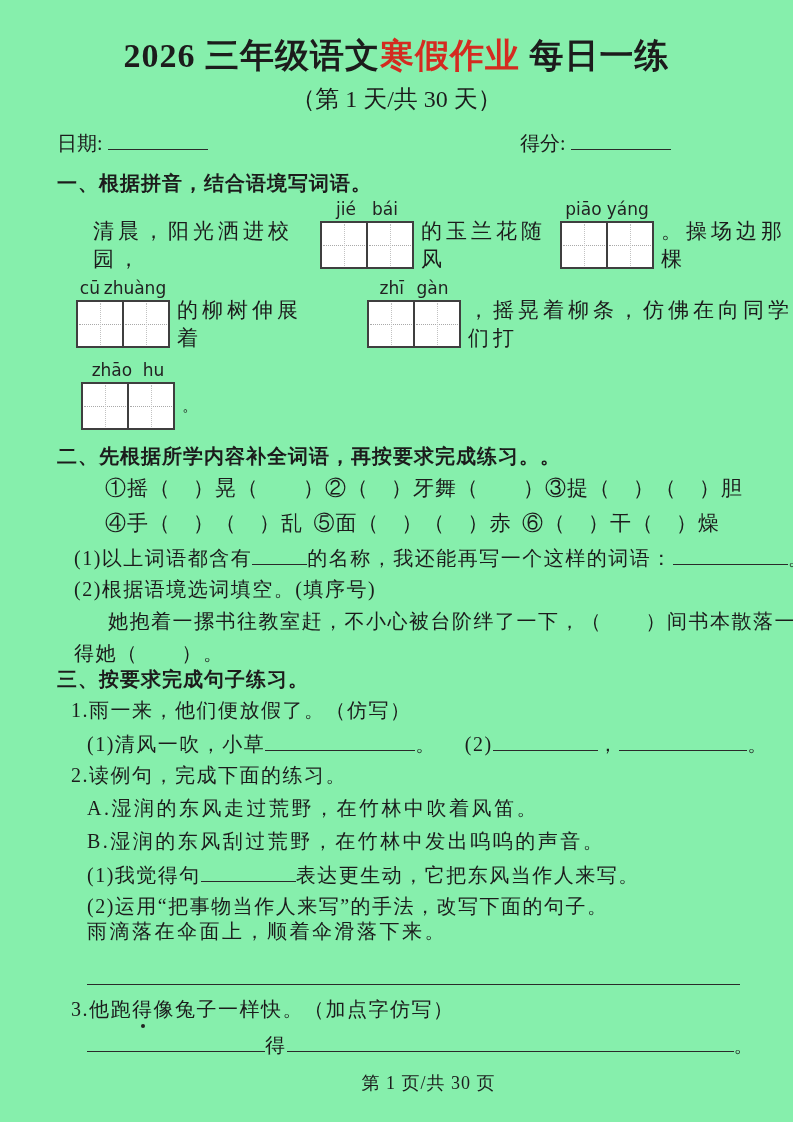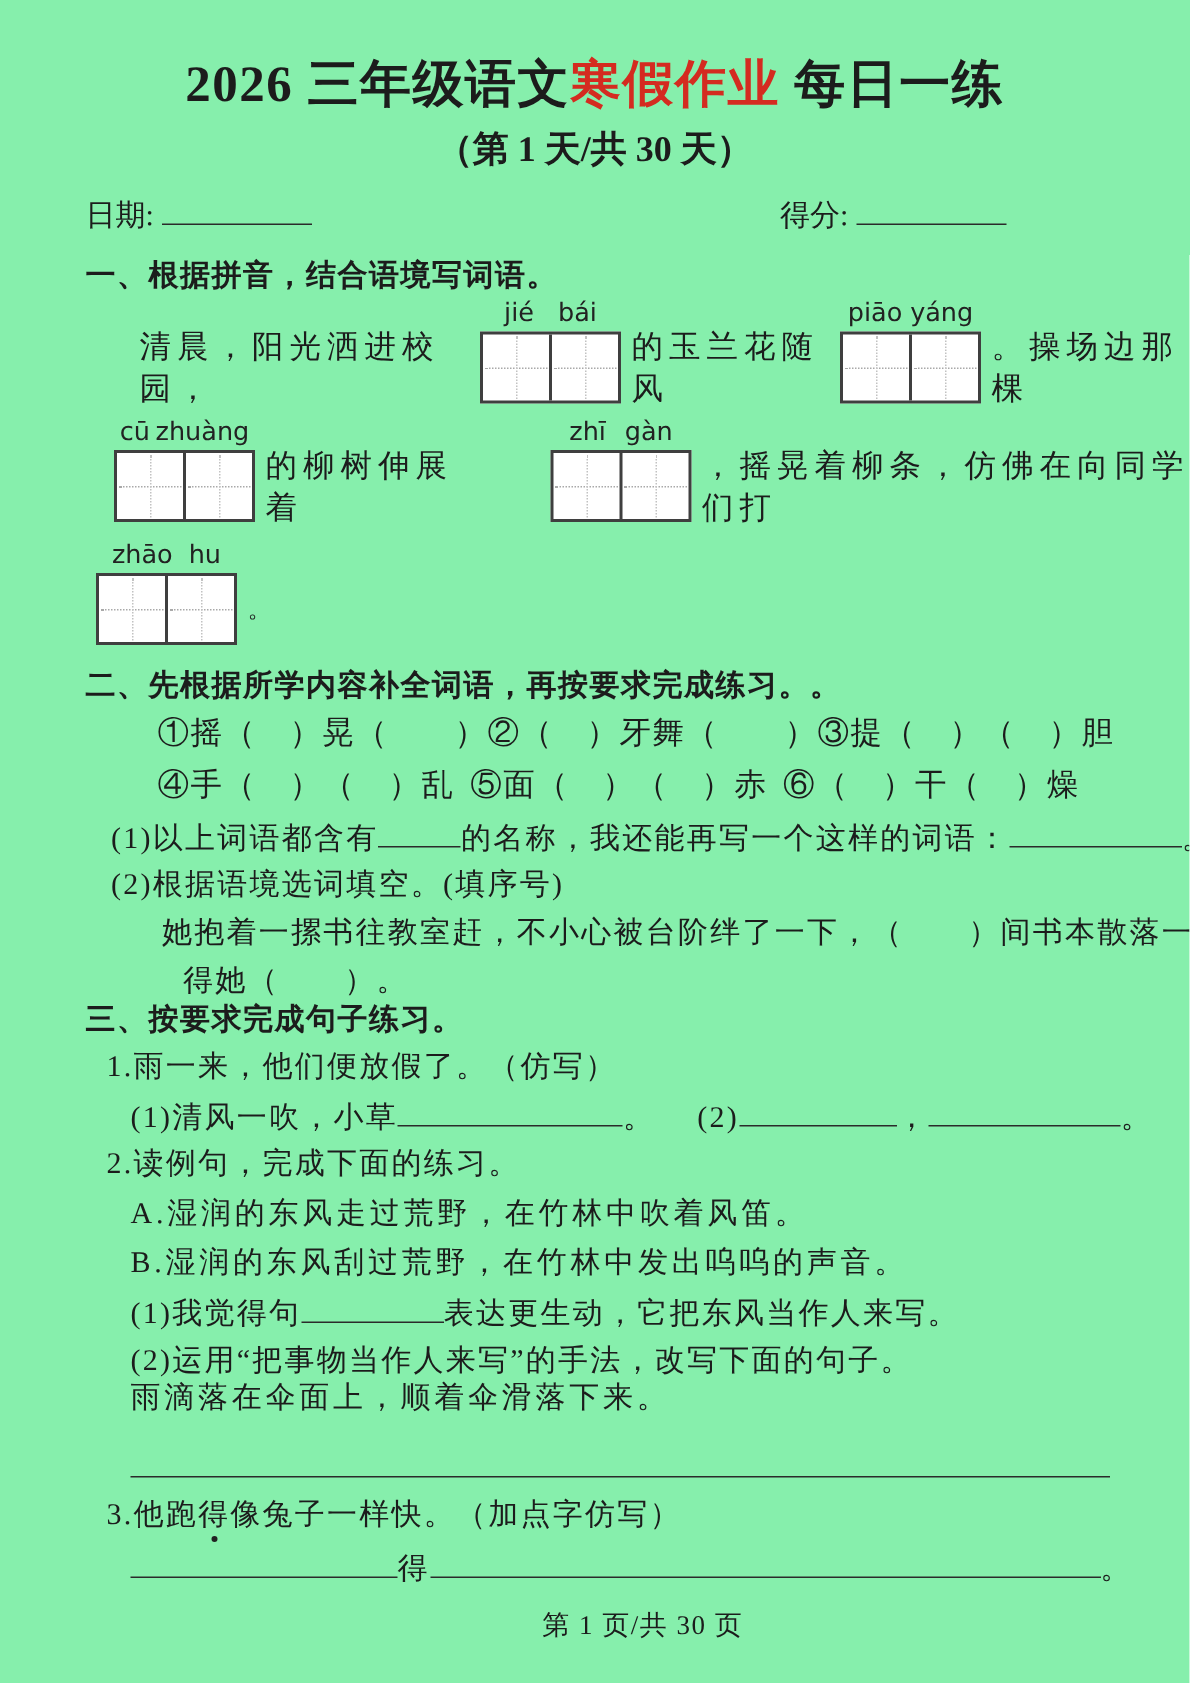--- a/index.html
+++ b/index.html
@@ -6,21 +6,21 @@
   .sheet {
     position:relative; width:793px; height:1122px; margin:0 auto;
     background:#86efac; overflow:hidden;
     font-family:"Liberation Serif","DejaVu Serif",serif;
     color:#1c1c1c;
   }
   .t { position:absolute; white-space:nowrap; }
   .center { left:0; width:100%; text-align:center; }
   .title { top:33px; font-size:34px; font-weight:bold; letter-spacing:1px; }
   .title .red { color:#d42b20; }
-  .subtitle { top:83px; font-size:24px; font-weight:bold; }
+  .subtitle { top:83px; font-size:24px; font-weight:normal; }
   .info { top:128px; font-size:20px; }
   .sec-head {
     font-family:"Liberation Sans","DejaVu Sans",sans-serif;
     font-weight:bold; font-size:20px; letter-spacing:1px;
   }
   .body20 { font-size:20px; letter-spacing:1.5px; }
   .blank { display:inline-block; border-bottom:1.6px solid #2a2a2a; height:1.05em; vertical-align:baseline; }
   .w55{width:55px}.w95{width:95px}.w100{width:100px}.w105{width:105px}
   .w115{width:115px}.w128{width:128px}.w150{width:150px}.w178{width:178px}.w447{width:447px}
 
@@ -107,21 +107,21 @@
         </span>
       <span class="cells">
           <span class="cell"></span>
           <span class="cell"></span>
         </span>
     </span>
     <span>，摇晃着柳条，仿佛在向同学们打</span>
   </div>
 
   <div class="wrow" style="left:64px; top:382px;">
-    <span class="wbox" style="margin-left:0;">
+    <span class="wbox" style="margin-left:17px;">
       <span class="pinyin">
           <span>zhāo</span>
           <span>hu</span>
         </span>
       <span class="cells">
           <span class="cell"></span>
           <span class="cell"></span>
         </span>
     </span>
     <span style="font-size:16px;">。</span>
@@ -136,21 +136,21 @@
   </div>
   <div class="t words" style="left:105px; top:509px; width:615px;">
     <span>④手（　）（　）乱</span>
     <span>⑤面（　）（　）赤</span>
     <span>⑥（　）干（　）燥</span>
   </div>
 
   <div class="t body20" style="left:74px; top:543px;"><span>(1)以上词语都含有</span><span class="blank w55"></span><span>的名称，我还能再写一个这样的词语：</span><span class="blank w115"></span><span>。</span></div>
   <div class="t body20" style="left:74px; top:576px;">(2)根据语境选词填空。(填序号)</div>
   <div class="t body20" style="left:108px; top:608px;">她抱着一摞书往教室赶，不小心被台阶绊了一下，（　　）间书本散落一地，急</div>
-  <div class="t body20" style="left:74px; top:640px;margin-left:48px;">得她（　　）。</div>
+  <div class="t body20" style="left:74px; top:640px;">得她（　　）。</div>
 
   <div class="t sec-head" style="left:57px; top:666px;">三、按要求完成句子练习。</div>
 
   <div class="t body20" style="left:71px; top:697px;">1.雨一来，他们便放假了。（仿写）</div>
   <div class="t body20" style="left:87px; top:729px;"><span>(1)清风一吹，小草</span><span class="blank w150"></span><span>。</span><span style="display:inline-block;width:28px;"></span><span>(2)</span><span class="blank w105"></span><span>，</span><span class="blank w128"></span><span>。</span></div>
 
   <div class="t body20" style="left:71px; top:762px;">2.读例句，完成下面的练习。</div>
   <div class="t body20 kai" style="left:87px; top:795px;">A.湿润的东风走过荒野，在竹林中吹着风笛。</div>
   <div class="t body20 kai" style="left:87px; top:828px;">B.湿润的东风刮过荒野，在竹林中发出呜呜的声音。</div>
   <div class="t body20" style="left:87px; top:860px;"><span>(1)我觉得句</span><span class="blank w95"></span><span>表达更生动，它把东风当作人来写。</span></div>

